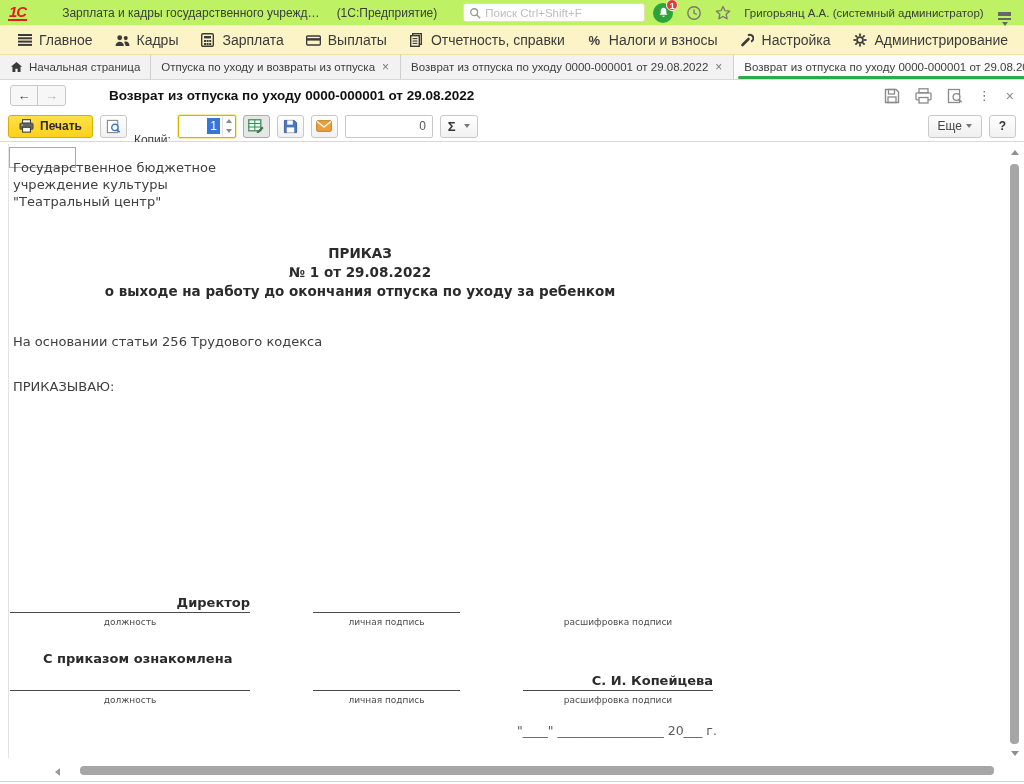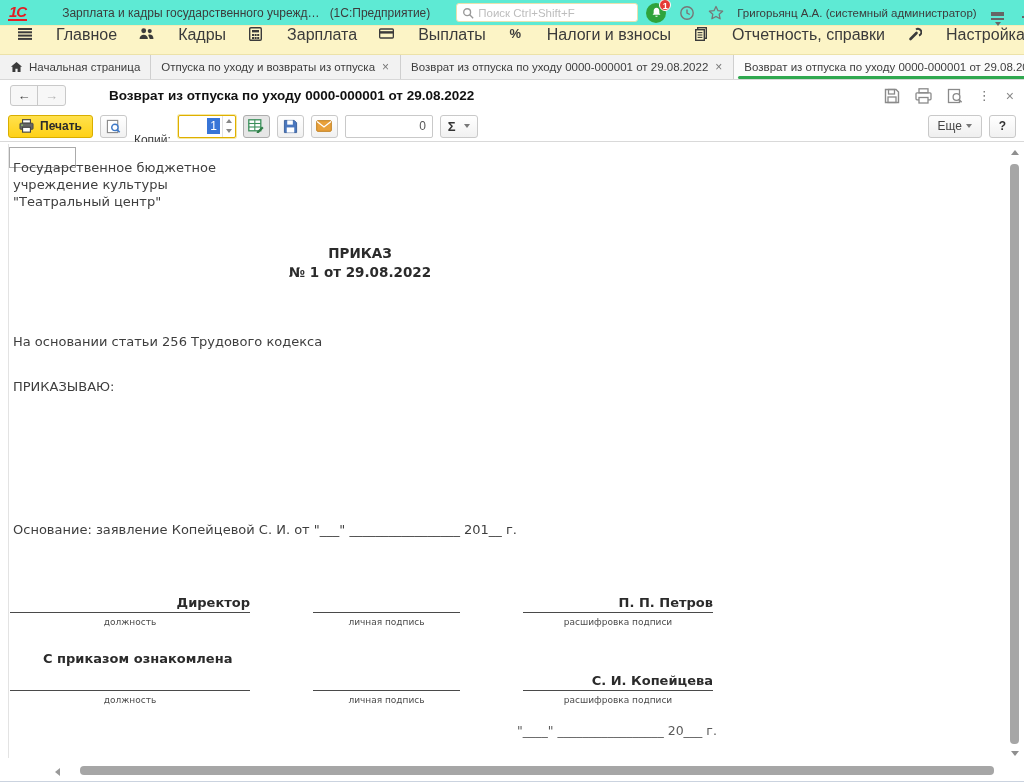--- a/index.html
+++ b/index.html
@@ -1,28 +1,28 @@
 <!DOCTYPE html>
 <html><head>
 <meta charset="utf-8">
 <style>
   * { margin:0; padding:0; box-sizing:border-box; }
   html,body { width:1024px; height:784px; overflow:hidden;
     font-family:"Liberation Sans","DejaVu Sans",sans-serif; background:#fff; }
   .window { position:relative; width:1024px; height:784px; background:#fff; }
 
   
-  .titlebar { height:26px; background:#5eead4; display:flex; align-items:center;
+  .titlebar { height:26px; background:#bef264; display:flex; align-items:center;
     padding:0 8px; gap:8px; border-bottom:1px solid #F6ECB4; }
   .logo { color:#E31E24; font-weight:bold; font-style:italic; font-size:15px;
     letter-spacing:-1px; border-bottom:2px solid #E31E24; line-height:14px; padding:0 1px; }
   .hamb { display:inline-block; width:16px; }
   .hamb span { display:block; height:2px; background:#555; margin:3px 0; }
   .app-title { font-size:12px; color:#3C3C3C; margin-left:19px; white-space:nowrap; }
-  .app-suffix { font-size:12px; color:#3C3C3C; margin-left:2px; white-space:nowrap; }
+  .app-suffix { font-size:12px; color:#3C3C3C; margin-left:9px; white-space:nowrap; }
   .search-box { display:flex; align-items:center; gap:4px; background:#fff;
     border:1px solid #E8E0AE; border-radius:3px; height:19px; width:252px;
     margin-left:18px; padding:0 5px; }
   .search-box input { border:none; outline:none; flex:1; font-size:11.5px;
     font-family:inherit; color:#444; background:transparent; }
   .search-box input::placeholder { color:#BDBDBD; }
   .tb-right { margin-left:auto; display:flex; align-items:center; gap:13px; }
   .bell { position:relative; width:20px; height:20px; border-radius:50%;
     background:#2FA33B; display:flex; align-items:center; justify-content:center; }
   .badge { position:absolute; top:-4px; right:-5px; background:#E53935; color:#fff;
@@ -33,22 +33,22 @@
     justify-content:center; color:#666; }
   .collapse-ic span { display:block; width:13px; height:2px; background:#666; margin:2px 0; }
   .collapse-ic i { display:block; width:0; height:0; margin:1px auto 0;
     border-left:3px solid transparent; border-right:3px solid transparent;
     border-top:4px solid #666; }
   .min-ic::before { content:""; display:block; width:10px; height:2px; background:#666; margin-top:8px; }
 
   
   .menubar { height:29px; background:#FCF4C6; display:flex; align-items:center;
     padding:0 6px; border-bottom:1px solid #ECE2A9; }
-  .menu-item { display:flex; gap:24px; padding:0 11px; height:100%;
-    font-size:16px; color:#3B3B3B; cursor:default; white-space:nowrap; }
+  .menu-item { display:flex; align-items:center; gap:7px; padding:0 11px; height:100%;
+    font-size:14px; color:#3B3B3B; cursor:default; white-space:nowrap; }
   .mi-icon { width:15px; height:15px; display:flex; align-items:center; justify-content:center; }
   .mi-icon svg { display:block; }
   .pct-icon::before { content:"%"; font-weight:bold; font-size:13px; color:#3B3B3B; }
 
   
   .tabbar { height:25px; background:#F2F2F2; display:flex; border-bottom:1px solid #D8D8D8; }
   .tab { display:flex; align-items:center; gap:6px; padding:0 10px; font-size:11.5px;
     color:#3D3D3D; border-right:1px solid #CFCFCF; white-space:nowrap; position:relative; }
   .tab.active { background:#FBFBFB; }
   .tab.active::after { content:""; position:absolute; left:4px; right:4px; bottom:0;
@@ -242,34 +242,34 @@
     <div class="menu-item">
       <span class="mi-icon">
         <svg width="15" height="11" viewBox="0 0 16 11">
             <rect x="0.7" y="0.7" width="14.6" height="9.6" rx="1" fill="none" stroke="#3B3B3B" stroke-width="1.4"></rect>
             <rect x="0.7" y="3" width="14.6" height="2.6" fill="#3B3B3B"></rect>
           </svg>
       </span>
       <span>Выплаты</span>
     </div>
     <div class="menu-item">
-      <span class="mi-icon pct-icon"></span>
-      <span>Налоги и взносы</span>
-    </div>
-    <div class="menu-item">
       <span class="mi-icon">
         <svg width="12" height="14" viewBox="0 0 12 14">
             <rect x="2.7" y="0.7" width="8.6" height="10.6" fill="none" stroke="#3B3B3B" stroke-width="1.4"></rect>
             <rect x="0.7" y="2.7" width="8.6" height="10.6" fill="#FCF4C6" stroke="#3B3B3B" stroke-width="1.4"></rect>
             <line x1="2.6" y1="5.6" x2="7.4" y2="5.6" stroke="#3B3B3B" stroke-width="1.1"></line>
             <line x1="2.6" y1="8" x2="7.4" y2="8" stroke="#3B3B3B" stroke-width="1.1"></line>
             <line x1="2.6" y1="10.4" x2="7.4" y2="10.4" stroke="#3B3B3B" stroke-width="1.1"></line>
           </svg>
       </span>
       <span>Отчетность, справки</span>
+    </div>
+    <div class="menu-item">
+      <span class="mi-icon pct-icon"></span>
+      <span>Налоги и взносы</span>
     </div>
     <div class="menu-item">
       <span class="mi-icon">
         <svg width="14" height="14" viewBox="0 0 14 14">
             <line x1="2.5" y1="12" x2="8.5" y2="6" stroke="#3B3B3B" stroke-width="2.6" stroke-linecap="round"></line>
             <path d="M8 2.5a3.4 3.4 0 1 1 3 6" fill="none" stroke="#3B3B3B" stroke-width="2"></path>
           </svg>
       </span>
       <span>Настройка</span>
     </div>
@@ -419,31 +419,30 @@
     <div class="page-edge"></div>
     <div class="cellbox"></div>
 
     <div class="org">Государственное бюджетное
 учреждение культуры
 "Театральный центр"</div>
 
     <div class="order-head">
       <div>ПРИКАЗ</div>
       <div>№ 1 от 29.08.2022</div>
+      <div>о выходе на работу до окончания отпуска по уходу за ребенком</div>
     </div>
 
     <div class="pline basis">На основании статьи 256 Трудового кодекса</div>
     <div class="pline command">ПРИКАЗЫВАЮ:</div>
-    <div class="pline grounds">Основание: заявление Копейцевой С. И. от "___" _________________ 201__ г.</div>
 
     <div class="sigline c1 row1line">Директор</div>
     <div class="sigcap c1 row1cap">должность</div>
     <div class="sigline c2 row1line"></div>
     <div class="sigcap c2 row1cap">личная подпись</div>
-    <div class="sigline c3 row1line">П. П. Петров</div>
     <div class="sigcap c3 row1cap">расшифровка подписи</div>
 
     <div class="ack">С приказом ознакомлена</div>
 
     <div class="sigline c1 row2line"></div>
     <div class="sigcap c1 row2cap">должность</div>
     <div class="sigline c2 row2line"></div>
     <div class="sigcap c2 row2cap">личная подпись</div>
     <div class="sigline c3 row2line">С. И. Копейцева</div>
     <div class="sigcap c3 row2cap">расшифровка подписи</div>

